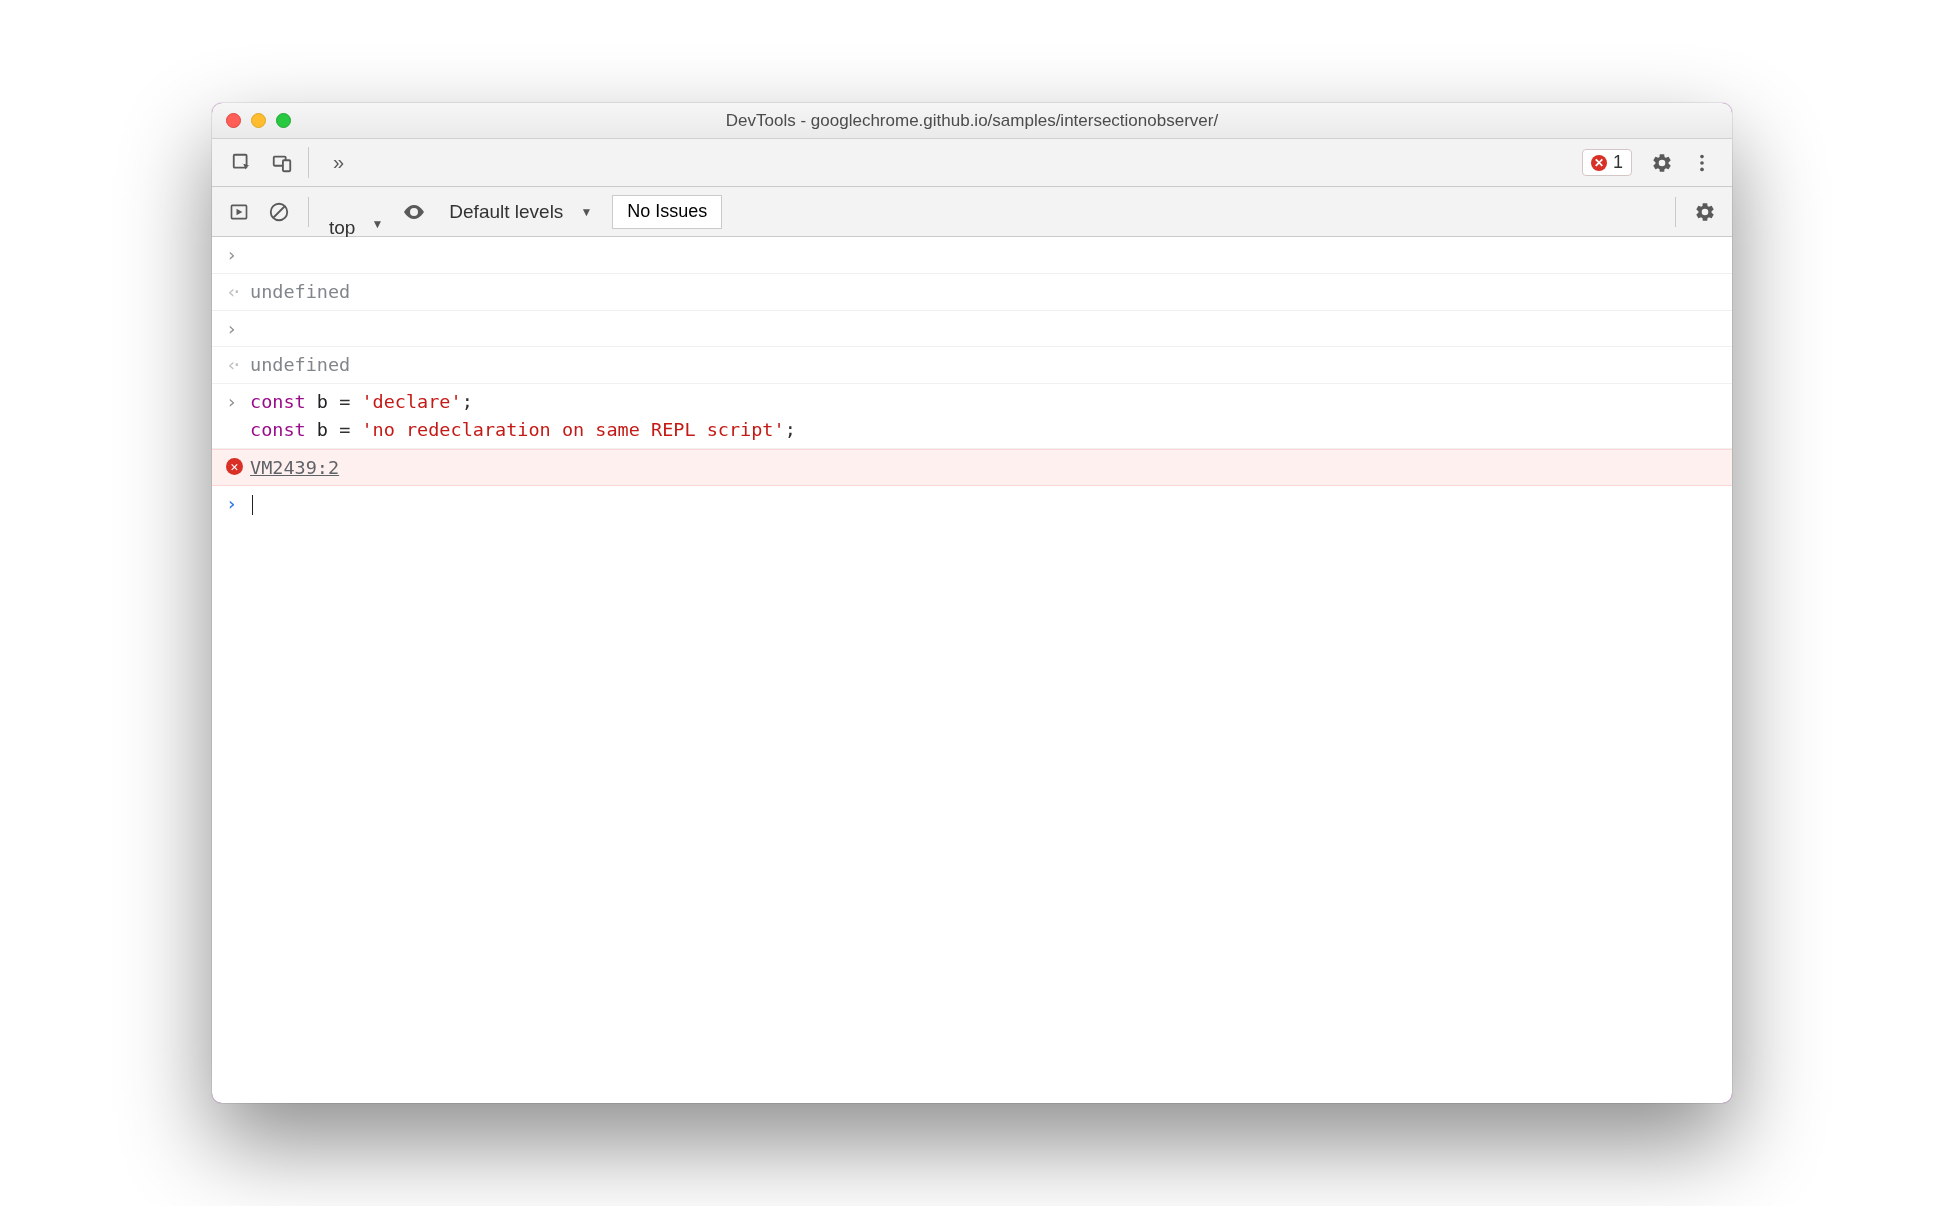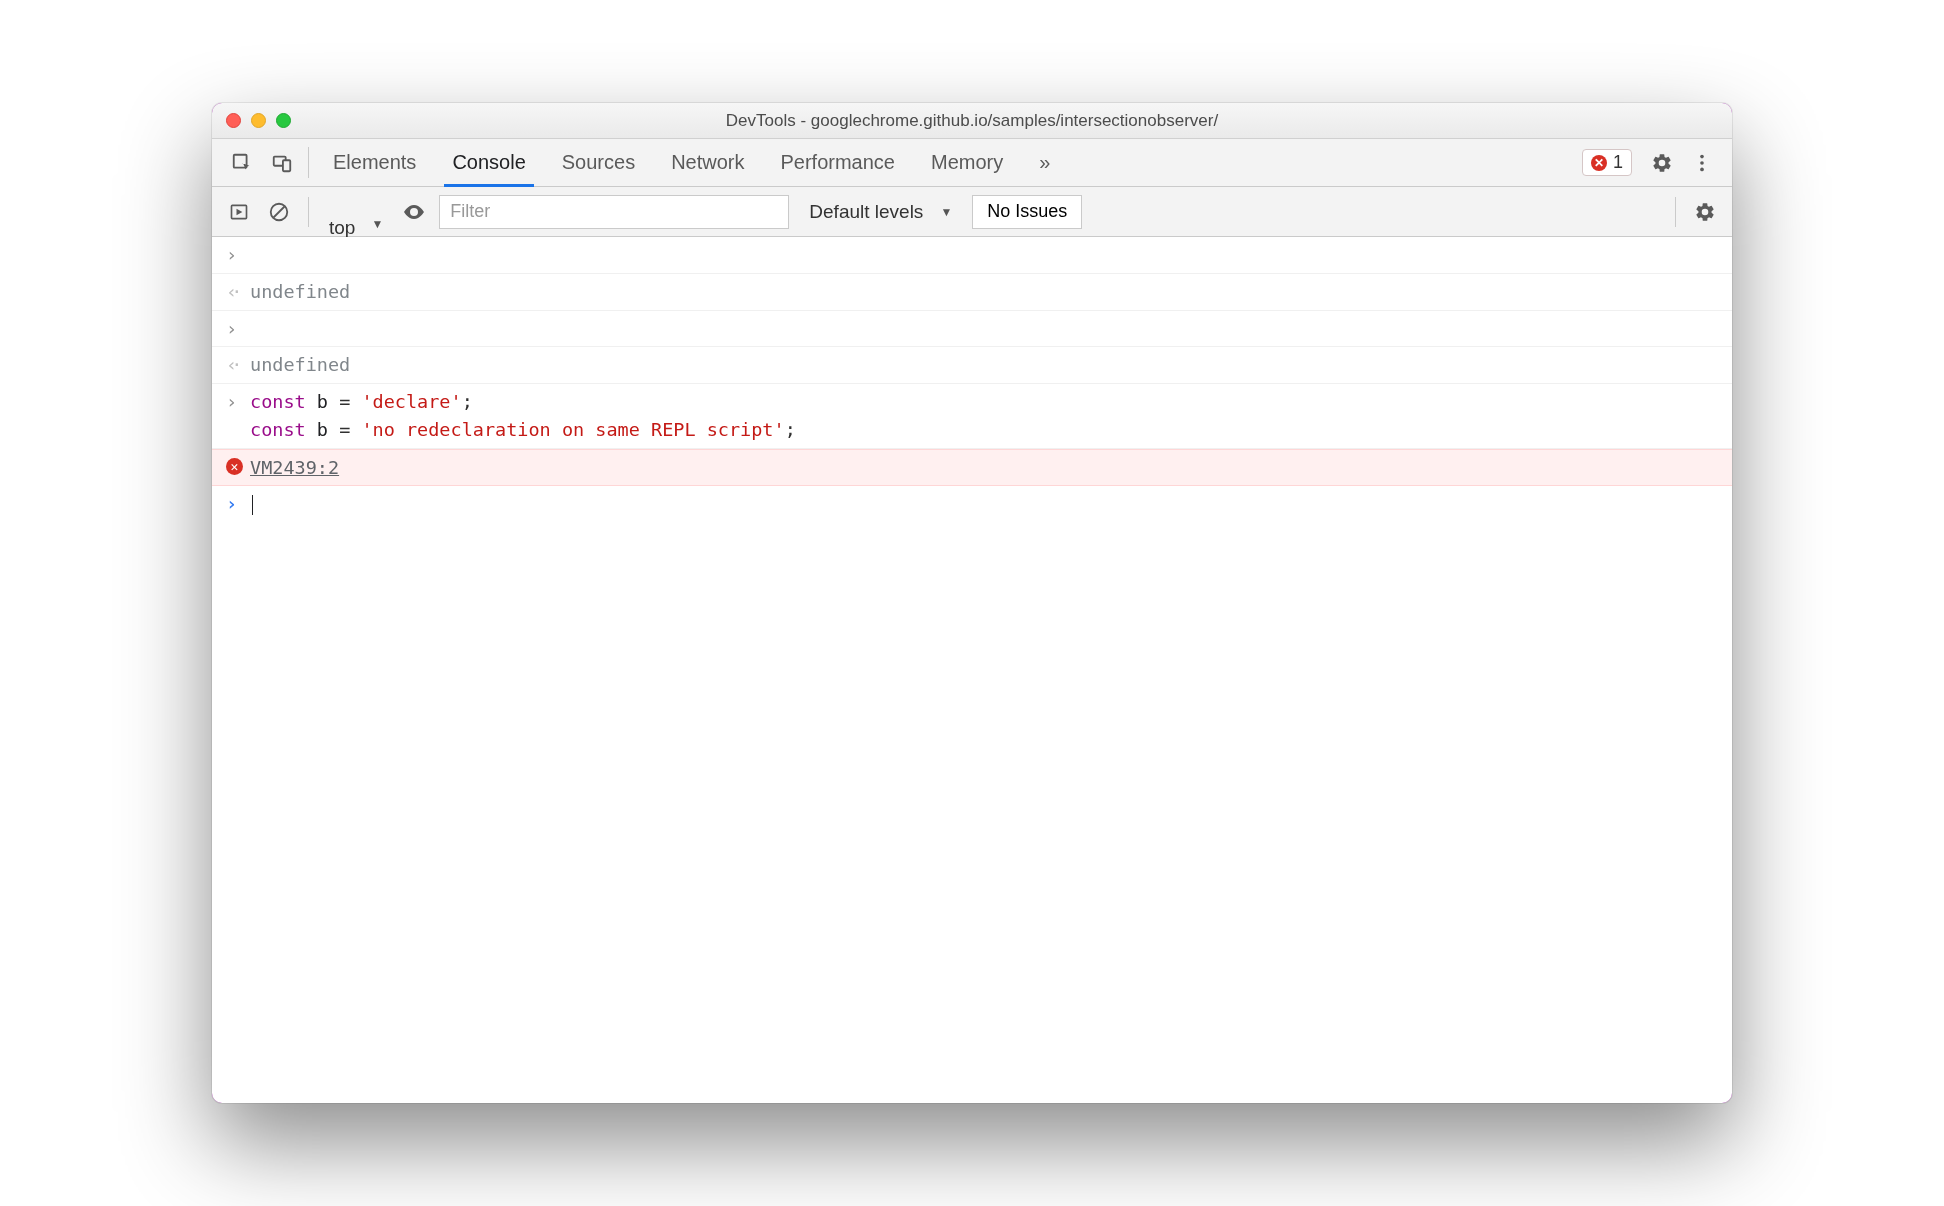--- a/index.html
+++ b/index.html
@@ -249,40 +249,20 @@
         <path d="M12 12 l8 3 -3 1 -1 3 -3 -7z" fill="currentColor" stroke="none"></path>
       </svg>
     </div>
     <div class="iconbtn">
       <svg width="22" height="22" viewBox="0 0 24 24" fill="none" stroke="currentColor" stroke-width="2">
         <rect x="3" y="5" width="13" height="10" rx="1"></rect>
         <rect x="13" y="9" width="8" height="12" rx="1" fill="#f3f3f3"></rect>
       </svg>
     </div>
     <div class="sep"></div>
-    <div id="tabs-host" style="display:flex;align-items:stretch;">
-        <div class="tab">
-          <span>Elements</span>
-        </div>
-        <div class="tab active">
-          <span>Console</span>
-        </div>
-        <div class="tab">
-          <span>Sources</span>
-        </div>
-        <div class="tab">
-          <span>Network</span>
-        </div>
-        <div class="tab">
-          <span>Performance</span>
-        </div>
-        <div class="tab">
-          <span>Memory</span>
-        </div>
-      </div>
     <div class="tab">
       <span>»</span>
     </div>
     <div class="spacer"></div>
     <div class="errbadge">
       <span class="circ">✕</span>
       <span class="ct">1</span>
     </div>
     <div class="iconbtn">
       <svg width="22" height="22" viewBox="0 0 24 24" fill="currentColor">
@@ -315,21 +295,20 @@
     <div class="ctx">
       <span>top</span>
       <span class="tri">▼</span>
     </div>
     <div class="iconbtn">
       <svg width="24" height="24" viewBox="0 0 24 24" fill="currentColor">
         <path d="M12 5C6 5 2 12 2 12s4 7 10 7 10-7 10-7-4-7-10-7zm0 11a4 4 0 1 1 4-4 4 4 0 0 1-4 4z"></path>
         <circle cx="12" cy="12" r="2" fill="#f3f3f3"></circle>
       </svg>
     </div>
-    <input class="filter" placeholder="Filter" style="">
     <div class="levels">
       <span>Default levels</span>
       <span class="tri">▼</span>
     </div>
     <div class="issues">
       <span>No Issues</span>
     </div>
     <div class="spacer"></div>
     <div class="sep"></div>
     <div class="iconbtn">

